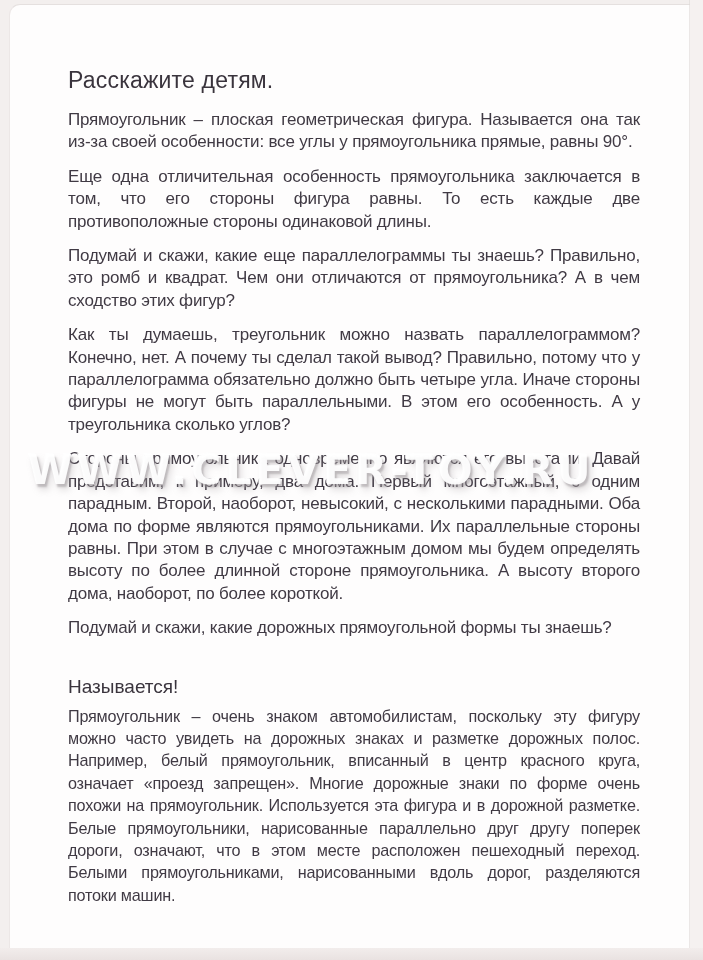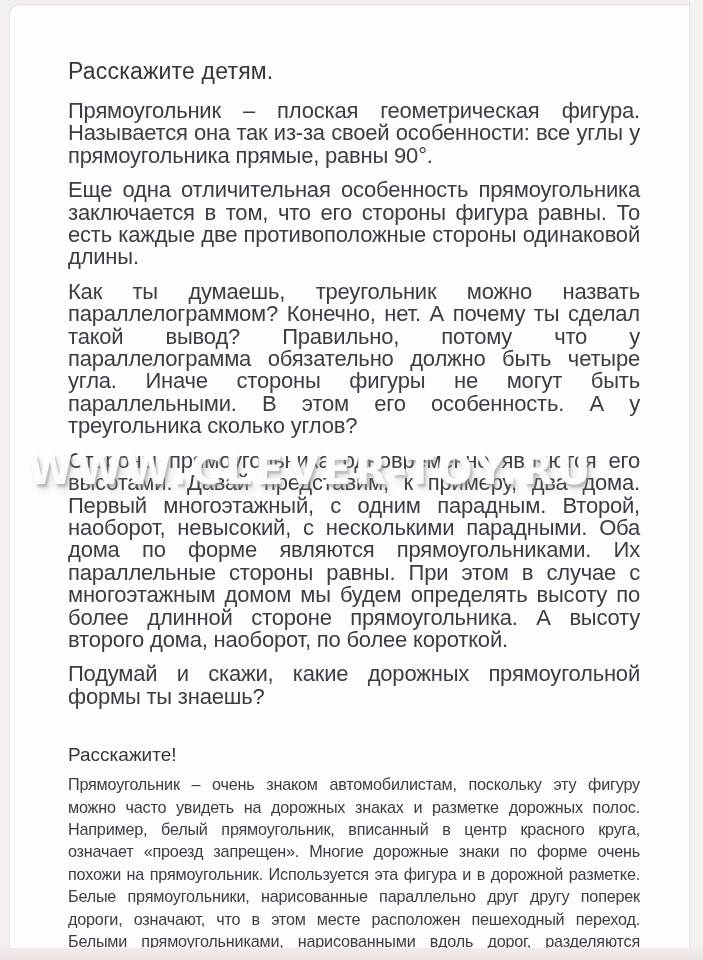--- a/index.html
+++ b/index.html
@@ -50,29 +50,29 @@
   }
   .bottom-strip {
     position: absolute;
     left: 0;
     right: 0;
     bottom: 0;
     height: 12px;
     background: linear-gradient(#f2edec, #e9e2e1);
   }
   h1.title {
-    margin: 8px 0 15px 0;
+    margin: 17px 0 15px 0;
     font-size: 23px;
     font-weight: 400;
     letter-spacing: 0.2px;
     color: #3a343d;
   }
   p.body-par {
     margin: 0 0 12px 0;
-    font-size: 22px;
+    font-size: 17px;
     line-height: 22.4px;
     letter-spacing: -0.2px;
     text-align: justify;
     color: #403a44;
   }
   h2.interesting {
     margin: 36px 0 7px 0;
     font-size: 19px;
     font-weight: 400;
     color: #3a343d;
@@ -105,23 +105,24 @@
   }
 </style>
 </head>
 <body>
 
 <div class="scan">
   <div class="page">
     <h1 class="title">Расскажите детям.</h1>
     <p class="body-par">Прямоугольник – плоская геометрическая фигура. Называется она так из-за своей особенности: все углы у прямоугольника прямые, равны 90°.</p>
     <p class="body-par">Еще одна отличительная особенность прямоугольника заключается в том, что его стороны фигура равны. То есть каждые две противоположные стороны одинаковой длины.</p>
+    <p class="body-par">Подумай и скажи, какие еще параллелограммы ты знаешь? Правильно, это ромб и квадрат. Чем они отличаются от прямоугольника? А в чем сходство этих фигур?</p>
     <p class="body-par">Как ты думаешь, треугольник можно назвать параллелограммом? Конечно, нет. А почему ты сделал такой вывод? Правильно, потому что у параллелограмма обязательно должно быть четыре угла. Иначе стороны фигуры не могут быть параллельными. В этом его особенность. А у треугольника сколько углов?</p>
     <p class="body-par">Стороны прямоугольника одновременно являются его высотами. Давай представим, к примеру, два дома. Первый многоэтажный, с одним парадным. Второй, наоборот, невысокий, с несколькими парадными. Оба дома по форме являются прямоугольниками. Их параллельные стороны равны. При этом в случае с многоэтажным домом мы будем определять высоту по более длинной стороне прямоугольника. А высоту второго дома, наоборот, по более короткой.</p>
     <p class="body-par">Подумай и скажи, какие дорожных прямоугольной формы ты знаешь?</p>
-    <h2 class="interesting">Расскажите!</h2>
+    <h2 class="interesting">Называется!</h2>
     <p class="interesting-par">Прямоугольник – очень знаком автомобилистам, поскольку эту фигуру можно часто увидеть на дорожных знаках и разметке дорожных полос. Например, белый прямоугольник, вписанный в центр красного круга, означает «проезд запрещен». Многие дорожные знаки по форме очень похожи на прямоугольник. Используется эта фигура и в дорожной разметке. Белые прямоугольники, нарисованные параллельно друг другу поперек дороги, означают, что в этом месте расположен пешеходный переход. Белыми прямоугольниками, нарисованными вдоль дорог, разделяются потоки машин.</p>
   </div>
   <div class="right-edge"></div>
   <div class="right-strip"></div>
   <div class="bottom-strip"></div>
   <div class="watermark">WWW.CLEVER-TOY.RU</div>
 </div>
 
 </body></html>

